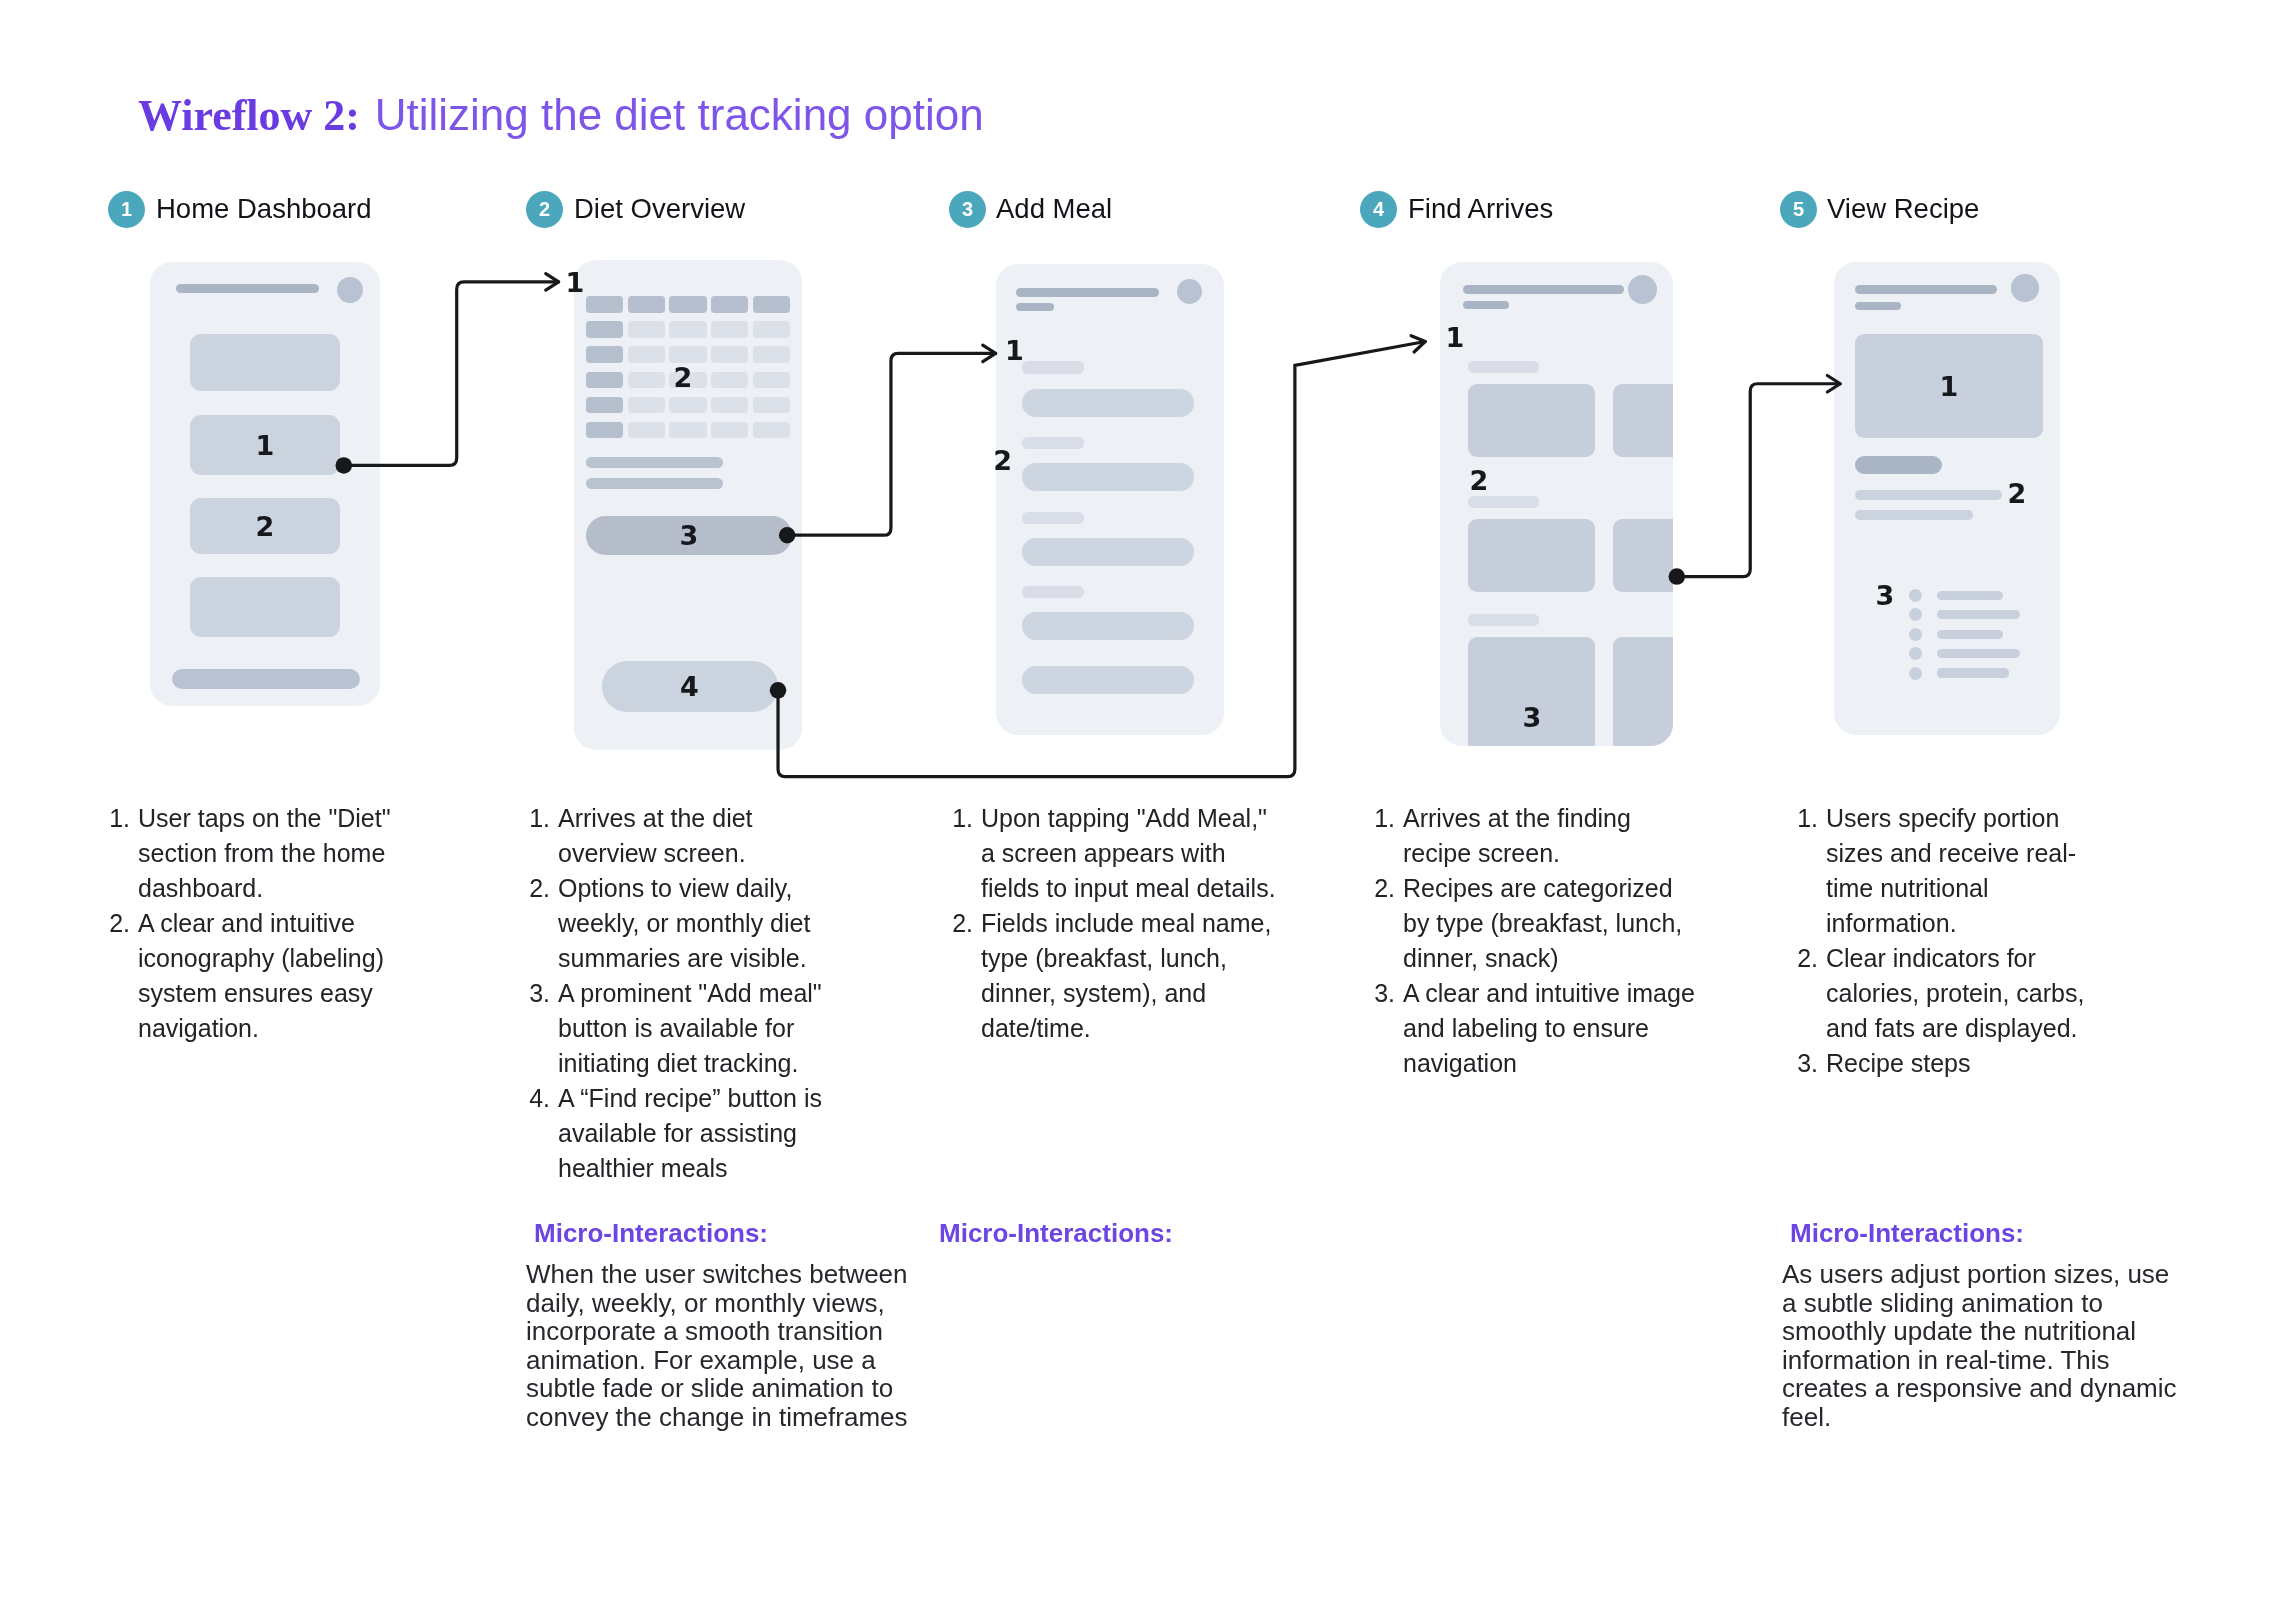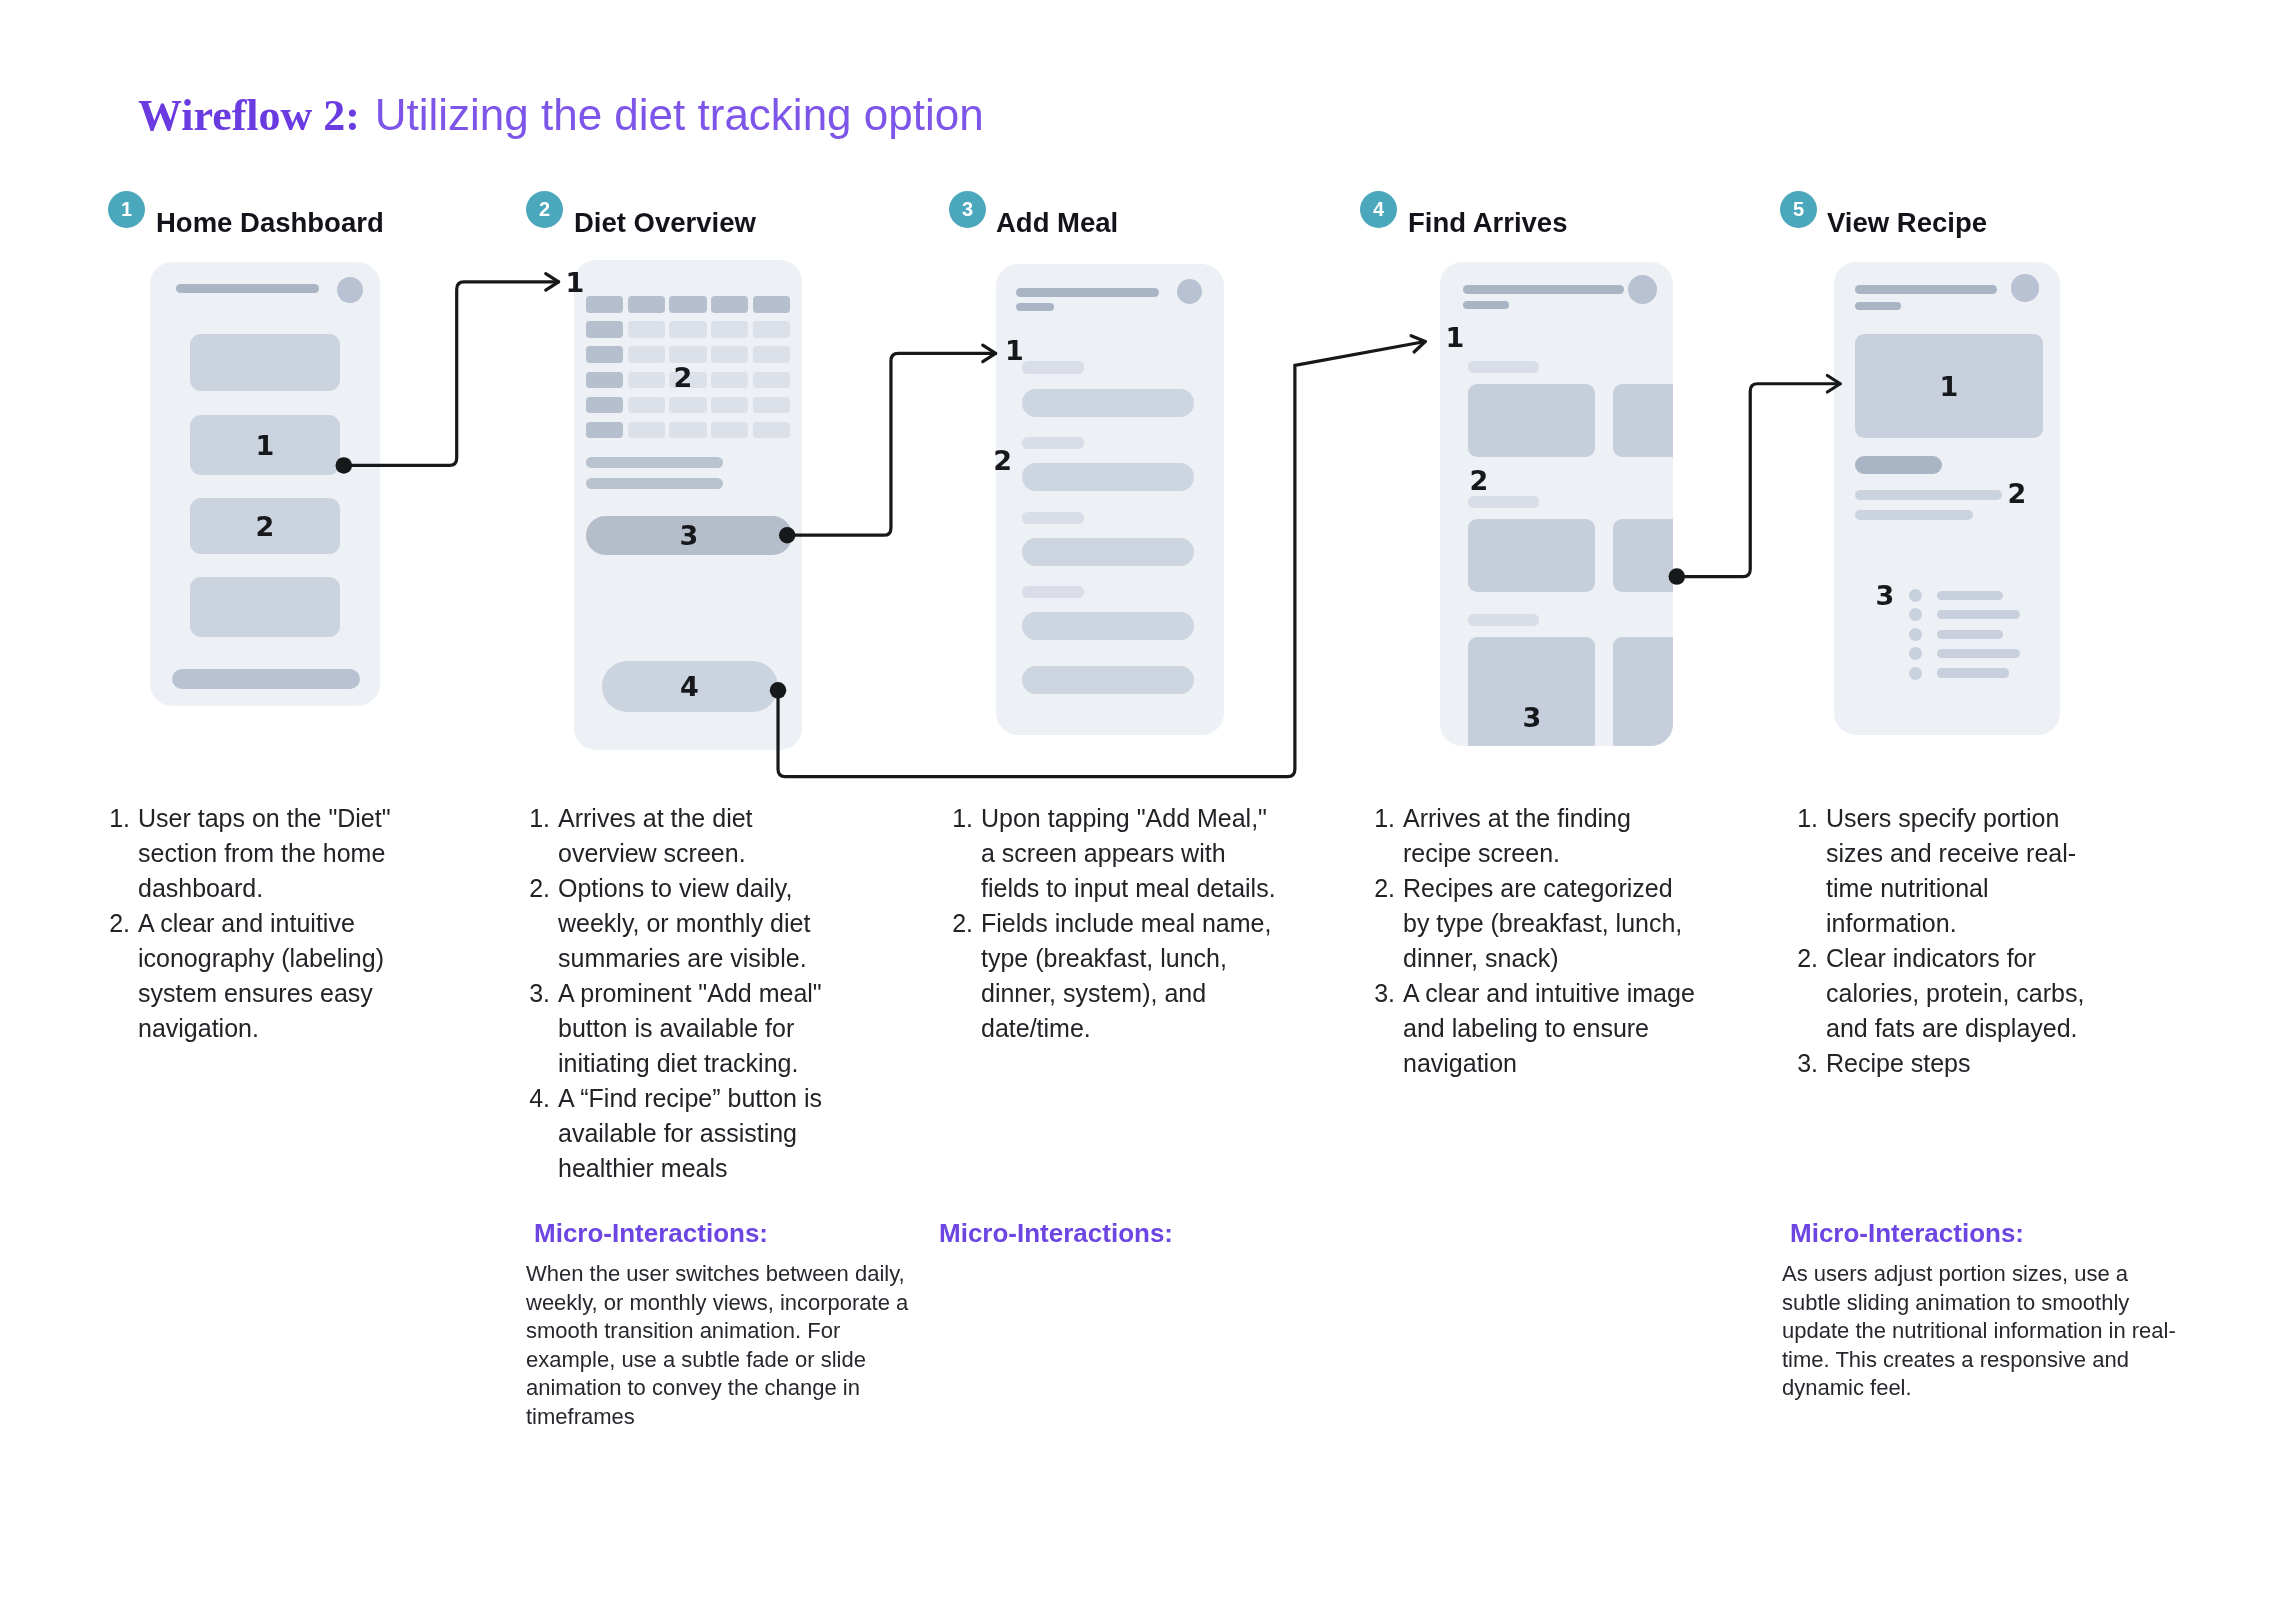--- a/index.html
+++ b/index.html
@@ -8,22 +8,22 @@
 
   
   .title{position:absolute;left:138px;top:90px;font-size:44px;white-space:nowrap;}
   .title .t-bold{font-weight:700;color:#6a3be0;font-family:Liberation Serif, serif;}
   .title .t-rest{font-weight:500;color:#7d55e8;margin-left:14.7px;}
 
   
   .badge{position:absolute;top:191px;width:37px;height:37px;border-radius:50%;
          background:#4ba8bc;color:#ffffff;display:flex;align-items:center;justify-content:center;
          font-size:20px;font-weight:700;}
-  .step-label{position:absolute;top:203px;height:39px;display:flex;align-items:center;
-              font-size:27.5px;font-weight:700;color:#121419;white-space:nowrap;}
+  .step-label{position:absolute;top:189px;height:39px;display:flex;align-items:center;
+              font-size:27.5px;font-weight:400;color:#121419;white-space:nowrap;}
 
   
   .phone{position:absolute;background:#edf0f5;border-radius:22px;overflow:hidden;}
   .sk{position:absolute;background:#cbd3df;border-radius:11px;}
   .sk.dark{background:#a9b4c4;}
   .sk.mid{background:#b9c2d2;}
   .sk.line{border-radius:5.5px;}
   .sk.pill{border-radius:917px;}
   .sk.circle{border-radius:50%;background:#b9c2d2;}
   .marker{position:absolute;width:26px;height:26px;display:flex;align-items:center;justify-content:center;
@@ -44,21 +44,21 @@
   .p5-l{height:9.2px;border-radius:4.6px;background:#c9d0dd;}
 
   
   .notes{position:absolute;top:801px;width:331px;font-size:25px;line-height:35px;color:#212327;
          list-style:none;margin:0;padding:0;counter-reset:item;}
   .notes li{position:relative;padding-left:34px;counter-increment:item;}
   .notes li::before{content:counter(item) ".";position:absolute;left:0;width:26px;text-align:right;}
 
   
   .micro-h{position:absolute;top:1218px;font-size:26px;font-weight:800;color:#6c45e3;white-space:nowrap;margin-left:8px;}
-  .micro-p{position:absolute;top:1260px;width:399px;font-size:22px;line-height:28.5px;color:#26282d;}
+  .micro-p{position:absolute;top:1260px;width:399px;font-size:26px;line-height:28.5px;color:#26282d;}
 
   
   svg.connectors{position:absolute;left:0;top:0;z-index:5;pointer-events:none;}
 </style>
 </head>
 <body>
 
 <div id="canvas">
 
   <div class="title">

